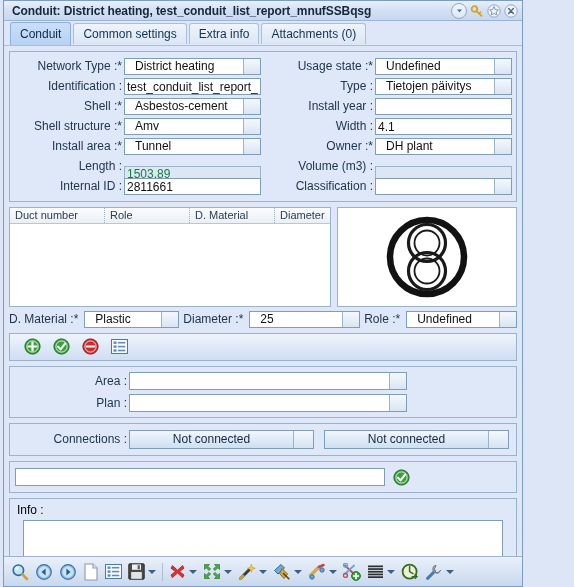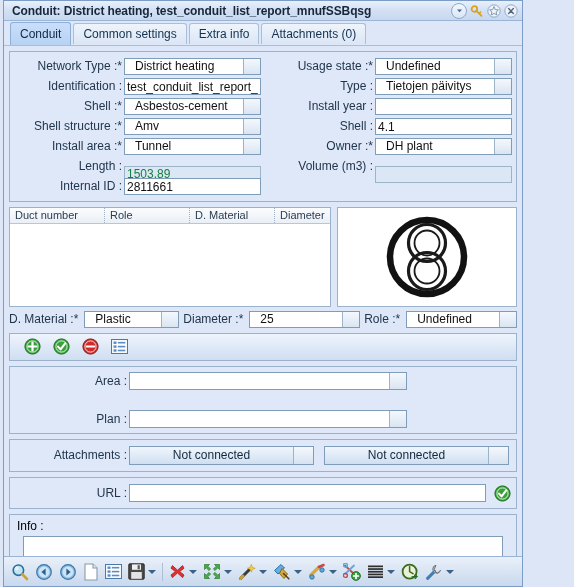--- a/index.html
+++ b/index.html
@@ -170,21 +170,21 @@
     border:1px solid #9bb2cd;
     height:100px;
     box-sizing:border-box;
     display:flex;align-items:center;justify-content:center;
   }
   .actionbar{
     display:flex;align-items:center;gap:12px;
     padding:4px 5px 5px 14px;
   }
   
-  .arearow{padding:5px 5px;display:flex;flex-direction:column;gap:20px;}
+  .arearow{padding:5px 5px;display:flex;flex-direction:column;gap:4px;}
   .arearow .row{height:18px;}
   .arearow .lbl{flex:0 0 112px;}
   .arearow .ctl{width:278px;}
   .combo.tall{height:18px;}
   .combo.tall .val{line-height:16px;}
   
   .connrow{display:flex;align-items:center;padding:6px 5px;}
   .connrow .lbl{flex:0 0 112px;}
   .connbtn{
     width:185px;height:19px;
@@ -386,21 +386,21 @@
         </div>
 
         <div class="row">
           <div class="lbl">Install year :</div>
           <div class="ctl">
             <input class="txt" type="text" value="" style="">
           </div>
         </div>
 
         <div class="row">
-          <div class="lbl">Shell :</div>
+          <div class="lbl">Width :</div>
           <div class="ctl">
             <input class="txt" type="text" value="4.1" style="">
           </div>
         </div>
 
         <div class="row">
           <div class="lbl">Owner :*</div>
           <div class="ctl">
             <div class="combo">
               <div class="val">DH plant</div>
@@ -411,20 +411,31 @@
           </div>
         </div>
 
         <div class="row">
           <div class="lbl">Volume (m3) :</div>
           <div class="ctl">
             <input class="txt readonly" type="text" readonly="" value="" style="">
           </div>
         </div>
 
+        <div class="row">
+          <div class="lbl">Classification :</div>
+          <div class="ctl">
+            <div class="combo">
+              <div class="val"></div>
+              <div class="arrow">
+                  <span class="caret"></span>
+                </div>
+            </div>
+          </div>
+        </div>
 
       </div>
     </div>
 
     <div class="ducts" style="padding:0;">
       <div class="tablebox">
         <div class="thead">
           <div class="th" style="width:95px">Duct number</div>
           <div class="th" style="width:85px">Role</div>
           <div class="th" style="width:85px">D. Material</div>
@@ -529,37 +540,36 @@
             <div class="val"></div>
             <div class="arrow">
                 <span class="caret"></span>
               </div>
           </div>
         </div>
       </div>
     </div>
 
     <div class="panel connrow">
-      <div class="lbl">Attachments :</div>
+      <div class="lbl">Connections :</div>
       <div class="connbtn">
         <div class="val">Not connected</div>
         <div class="arrow">
             <span class="caret"></span>
           </div>
       </div>
       <div class="connbtn" style="margin-right:0;">
         <div class="val">Not connected</div>
         <div class="arrow">
             <span class="caret"></span>
           </div>
       </div>
     </div>
 
     <div class="panel urlrow">
-      <div class="lbl">URL :</div>
       <input class="txt" type="text" style="width: 370px; height: 18px;" value="">
       <span class="urlcheck">
         <svg width="17" height="17" viewBox="0 0 17 17">
           <circle cx="8.5" cy="8.5" r="7.6" fill="#3aa03b" stroke="#1d6b1e" stroke-width="1"></circle>
           <circle cx="8.5" cy="8.5" r="5.6" fill="none" stroke="#e8fbe8" stroke-width="0.9"></circle>
           <path d="M5 8.6 L7.6 11.4 L12.2 5.4" stroke="#ffffff" stroke-width="2.1" fill="none" stroke-linecap="round" stroke-linejoin="round"></path>
         </svg>
       </span>
     </div>
 

